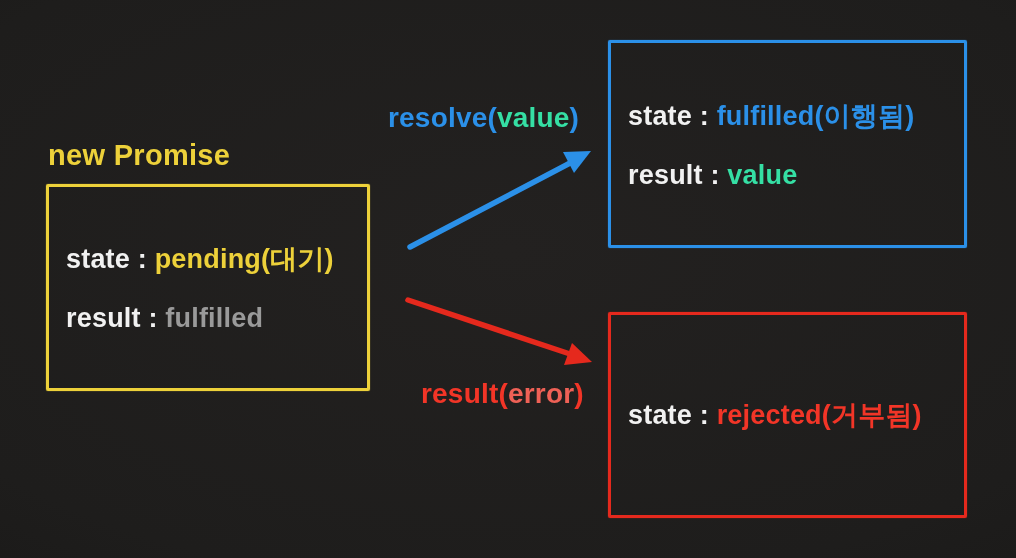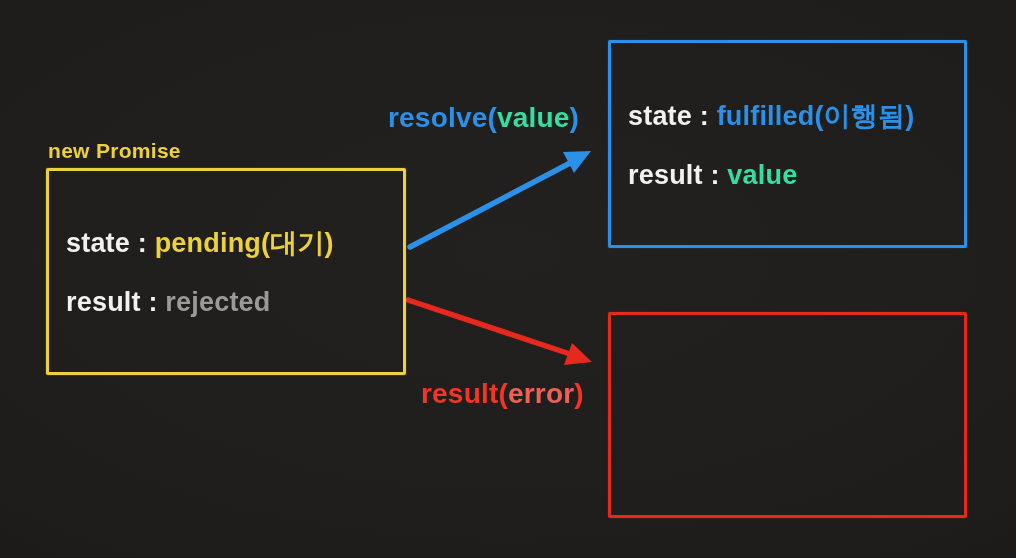--- a/index.html
+++ b/index.html
@@ -26,37 +26,37 @@
     border: 3px solid;
     border-radius: 2px;
     display: flex;
     flex-direction: column;
     justify-content: center;
     gap: 26px;
     padding-left: 17px;
     font-size: 27px;
     letter-spacing: 0.2px;
   }
-  .box-pending   { left: 46px;  top: 168px; width: 360px; height: 207px; border-color: var(--yellow); box-shadow: 0 0 1px var(--yellow); }
+  .box-pending   { left: 46px;  top: 184px; width: 324px; height: 207px; border-color: var(--yellow); box-shadow: 0 0 1px var(--yellow); }
   .box-fulfilled { left: 608px; top: 40px;  width: 359px; height: 208px; border-color: var(--blue);   box-shadow: 0 0 1px var(--blue); }
   .box-rejected  { left: 608px; top: 312px; width: 359px; height: 206px; border-color: var(--red);    box-shadow: 0 0 1px var(--red); }
 
   .line { white-space: nowrap; }
   .lbl  { color: var(--white); }
   .val-yellow { color: var(--yellow); }
   .val-gray   { color: var(--gray); }
   .val-blue   { color: var(--blue); }
   .val-teal   { color: var(--teal); }
   .val-red    { color: var(--red-text); }
   .val-salmon { color: var(--salmon); margin-top: 28px; }
 
   .diagram-title {
     position: absolute;
     left: 48px; top: 139px;
-    font-size: 21px;
+    font-size: 29px;
     color: var(--yellow);
     letter-spacing: 0.3px;
   }
 
   .arrow-label {
     position: absolute;
     font-size: 28px;
     white-space: nowrap;
     letter-spacing: 0.2px;
   }
@@ -76,28 +76,29 @@
     <g>
       <line x1="408" y1="300" x2="570" y2="354" stroke="var(--red)" stroke-width="5.5" stroke-linecap="round"></line>
       <polygon points="592,362 564,365 572,343" fill="var(--red)"></polygon>
     </g>
   </svg>
 
   <div class="diagram-title">new Promise</div>
 
   <div class="state-box box-pending">
     <div class="line"><span class="lbl">state :</span> <span class="val-yellow">pending(대기)</span></div>
-    <div class="line"><span class="lbl">result :</span> <span class="val-gray">rejected</span></div>
+    <div class="line"><span class="lbl">result :</span> <span class="val-gray">fulfilled</span></div>
   </div>
 
   <div class="state-box box-fulfilled">
     <div class="line"><span class="lbl">state :</span> <span class="val-blue">fulfilled(이행됨)</span></div>
     <div class="line"><span class="lbl">result :</span> <span class="val-teal">value</span></div>
   </div>
 
   <div class="state-box box-rejected">
+    <div class="line"><span class="lbl">state :</span> <span class="val-red">rejected(거부됨)</span></div>
   </div>
 
   <div class="arrow-label label-resolve"><span class="val-blue">resolve(</span><span class="val-teal">value</span><span class="val-blue">)</span></div>
 
   <div class="arrow-label label-reject"><span class="val-red">result(</span><span class="val-salmon">error</span><span class="val-red">)</span></div>
 
 </div>
 
 </body></html>

